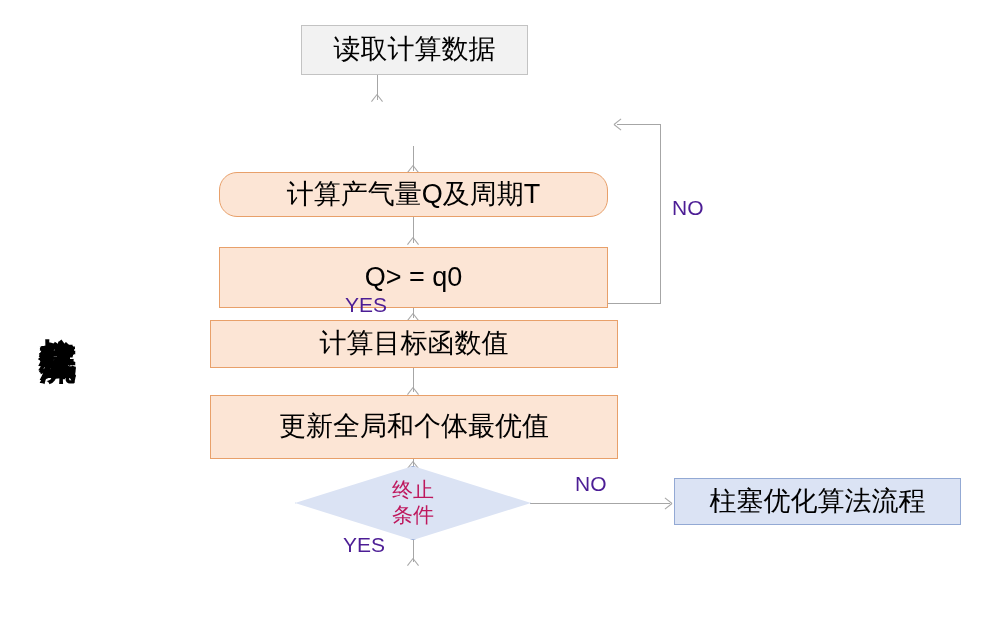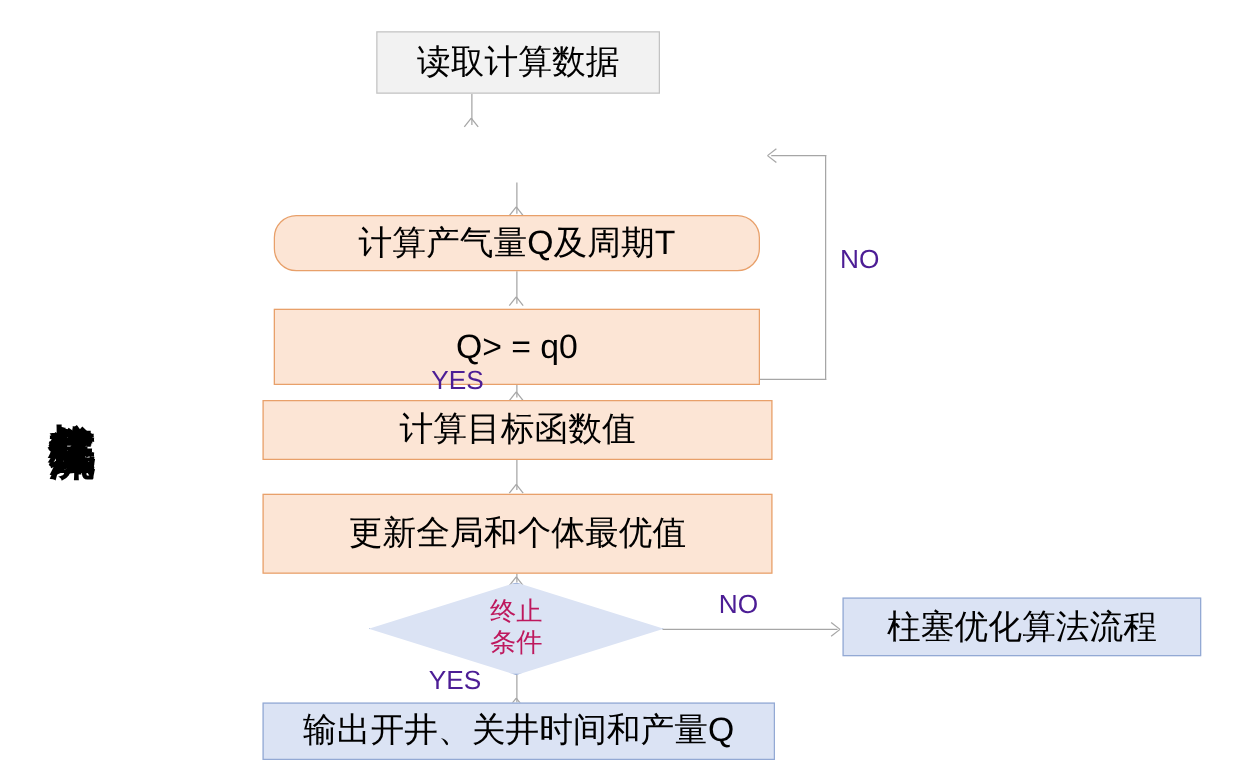--- a/index.html
+++ b/index.html
@@ -189,23 +189,20 @@
     <div class="dlabel">
       <span>终止</span>
       <span>条件</span>
     </div>
   </div>
 
   <div class="node blue" style="left:674px; top:478px; width:287px; height:47px;">
     <span>柱塞优化算法流程</span>
   </div>
 
-  <div class="node blue" style="left:210px; top:562px; width:410px; height:46px;">
-    <span>输出开井、关井时间和产量Q</span>
-  </div>
 
   <div class="edge-label" style="left:672px; top:196px;">NO</div>
 
   <div class="edge-label" style="left:345px; top:293px;">YES</div>
 
   <div class="edge-label" style="left:575px; top:472px;">NO</div>
 
   <div class="edge-label" style="left:343px; top:533px;">YES</div>
 
 </div>

